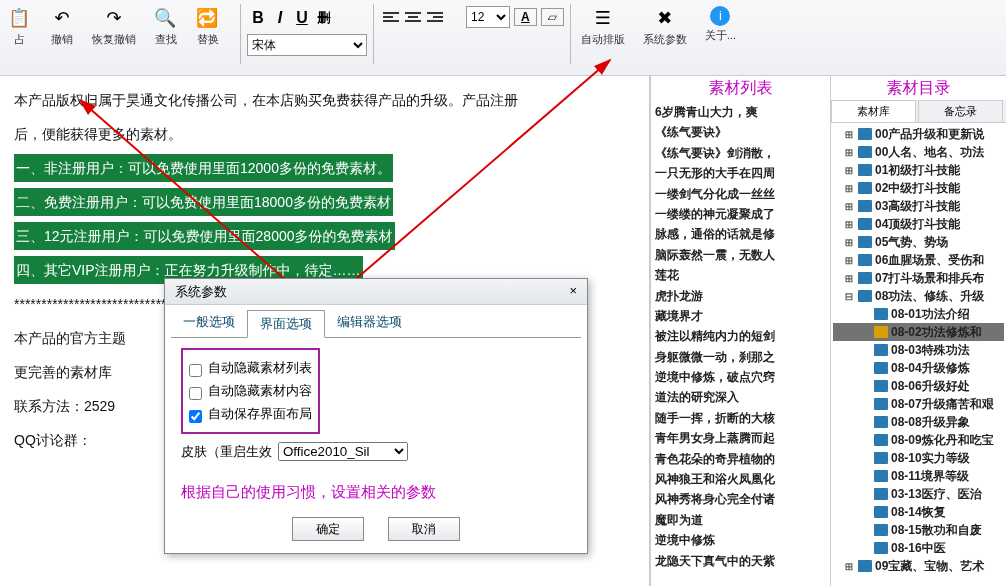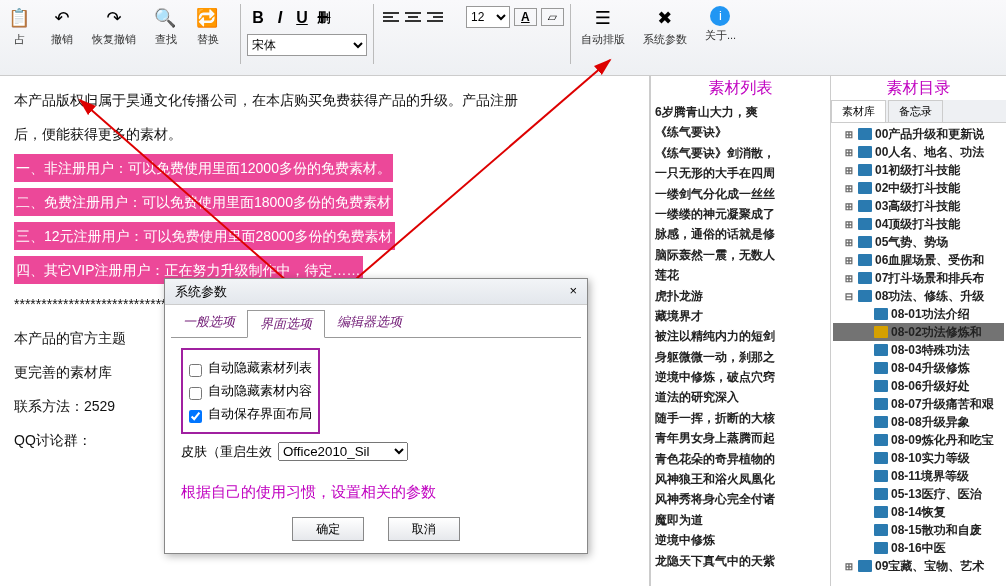--- a/index.html
+++ b/index.html
@@ -14,41 +14,41 @@
 .fmt-row { display: flex; gap: 0; }
 .align-icon { width: 22px; height: 22px; display: flex; flex-direction: column; justify-content: center; gap: 2px; padding: 3px; }
 .align-icon div { height: 2px; background: #333; }
 
 .font-sel { width: 120px; height: 22px; font-size: 12px; background:#fff; border:1px solid #999; }
 .size-sel { width: 44px; height: 22px; font-size: 12px; background:#fff; border:1px solid #999; }
 
 .workspace { display: flex; height: 510px; }
 .editor-pane { width: 650px; padding: 10px 14px; border-right: 1px solid #ccc; overflow: hidden; position: relative; }
 .editor-pane p { font-size: 14px; line-height: 2; color: #111; margin-bottom: 6px; }
-.hl { background: #ec4899; color: #fff; display: inline-block; padding: 0 2px; }
+.hl { background: #15803d; color: #fff; display: inline-block; padding: 0 2px; }
 
 .panel { flex: 1; display: flex; border-left: 1px solid #ccc; position: relative; }
 .pane-left { width: 180px; border-right: 1px solid #ccc; overflow: hidden; }
 .pane-right { flex: 1; overflow: hidden; position: relative; }
 .pane-title { color: #c000c0; font-size: 16px; font-weight: normal; text-align: center; height: 24px; line-height: 24px; }
 .pane-body { padding: 2px; font-size: 12px; line-height: 1.7; color: #222; }
 .tree-row { white-space: nowrap; overflow: hidden; display: flex; align-items: center; padding-left: 2px; font-weight: bold; }
 .tree-row .exp { color:#666; width:12px; text-align:center; font-size:10px; }
 .tree-row .fld { width:14px; height:12px; background:#2a7ab0; margin:0 3px; border-radius:1px; }
 .tree-row .fld.y { background:#d5a000; }
 .tree-row.l1 { padding-left: 10px; }
 .tree-row.l2 { padding-left: 26px; }
 .tree-row.sel { background:#737373; }
 .tab-head { display:flex; border-bottom:1px solid #ccc; background:#eef0f3; font-size:12px; }
-.tab-head span { padding:3px 10px; border:1px solid #ccc; border-bottom:none; background:#fff; margin-right:2px; }
+.tab-head span { padding:3px 25px; border:1px solid #ccc; border-bottom:none; background:#fff; margin-right:2px; }
 
 .dialog { position: absolute; left: 164px; top: 278px; width: 424px; height: 276px; background: #fff; border: 1px solid #888; box-shadow: 2px 2px 8px rgba(0,0,0,0.3); z-index: 10; }
 .dlg-title { height: 26px; background: linear-gradient(#f2f4f7,#e3e7ec); border-bottom: 1px solid #ccc; font-size: 13px; padding: 4px 10px; display:flex; justify-content:space-between; }
 .dlg-tabs { display: flex; border-bottom: 1px solid #999; margin: 4px 6px 0 6px; font-size: 13px; }
-.dlg-tabs span { padding: 4px 12px; color:#701a75;font-style:italic; }
+.dlg-tabs span { padding: 4px 12px; color:#0c4a6e; }
 .dlg-tabs span.active { border:1px solid #999; border-bottom:1px solid #fff; background:#fff; position:relative; top:1px; }
 .dlg-body { padding: 10px 16px; font-size: 13px; }
 .chk-row { display:flex; align-items:flex-end; margin:5px 0; }
 .chk-row input { margin-right:6px; }
 .highlight-box { border:2px solid #a020a0; padding:4px 6px; display:inline-block; }
 .dlg-note { color:#c000c0; font-size:15px; margin-top:22px; }
 .dlg-btns { position:absolute; bottom:12px; left:0; right:0; text-align:center; }
 .dlg-btns button { width:72px; height:24px; margin:0 10px; background:linear-gradient(#fff,#e6e8ec); border:1px solid #888; font-size:12px; }
 
 .arrow { position:absolute; pointer-events:none; z-index:5; }
@@ -292,21 +292,21 @@
             <span>08-10实力等级</span>
           </div>
           <div class="tree-row l2">
             <span class="exp"></span>
             <span class="fld"></span>
             <span>08-11境界等级</span>
           </div>
           <div class="tree-row l2">
             <span class="exp"></span>
             <span class="fld"></span>
-            <span>05-13医疗、医治</span>
+            <span>03-13医疗、医治</span>
           </div>
           <div class="tree-row l2">
             <span class="exp"></span>
             <span class="fld"></span>
             <span>08-14恢复</span>
           </div>
           <div class="tree-row l2">
             <span class="exp"></span>
             <span class="fld"></span>
             <span>08-15散功和自废</span>

